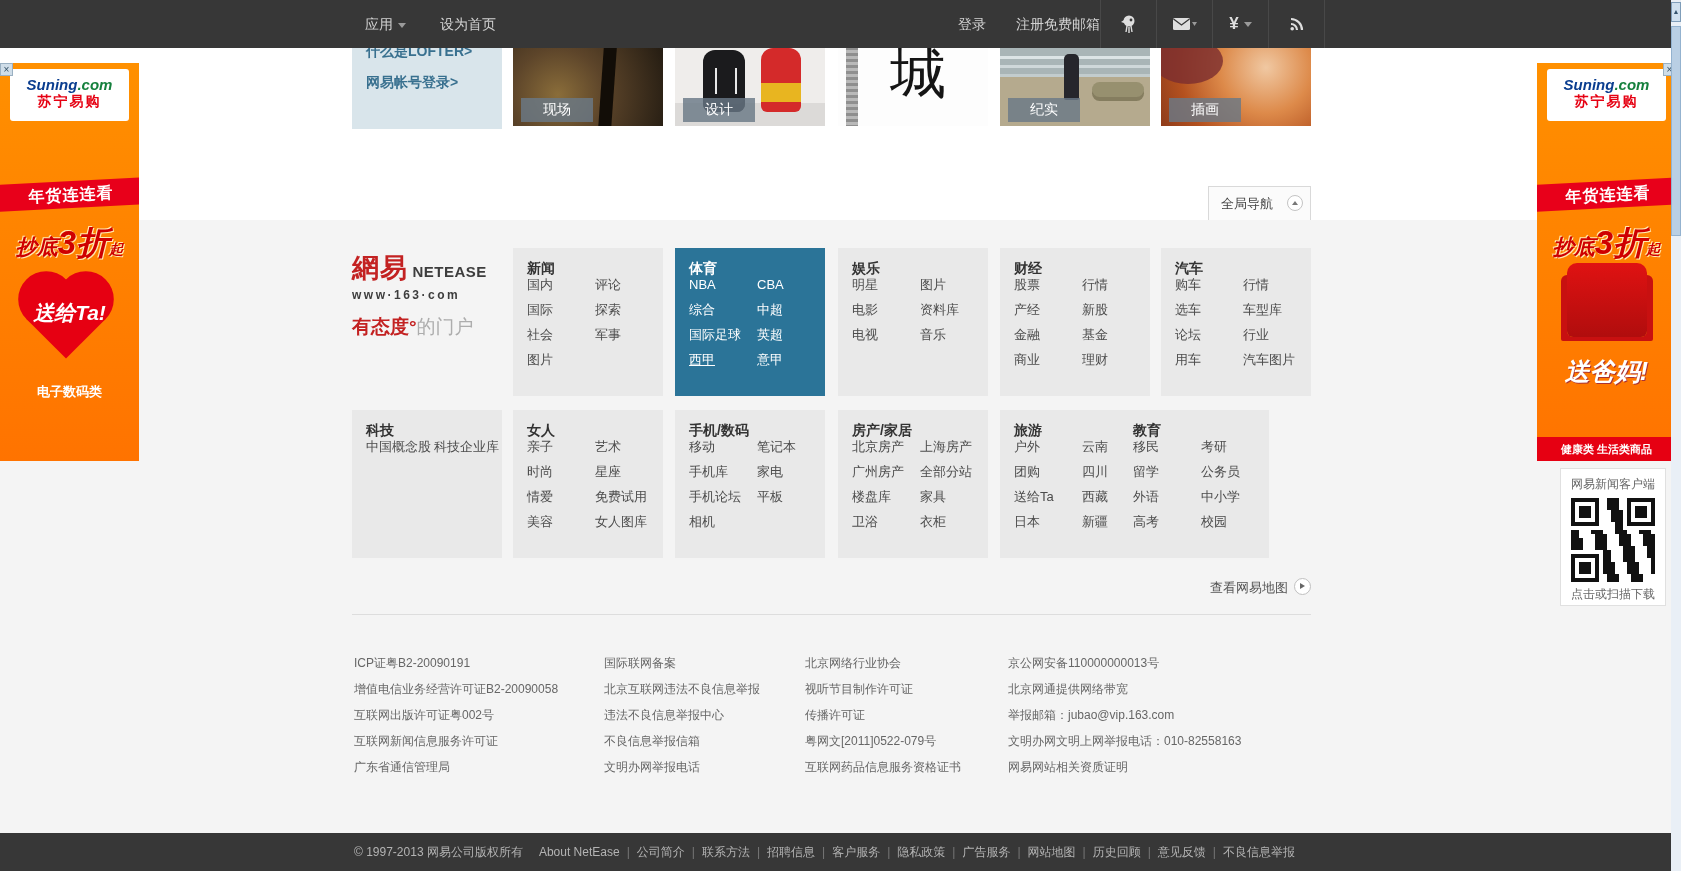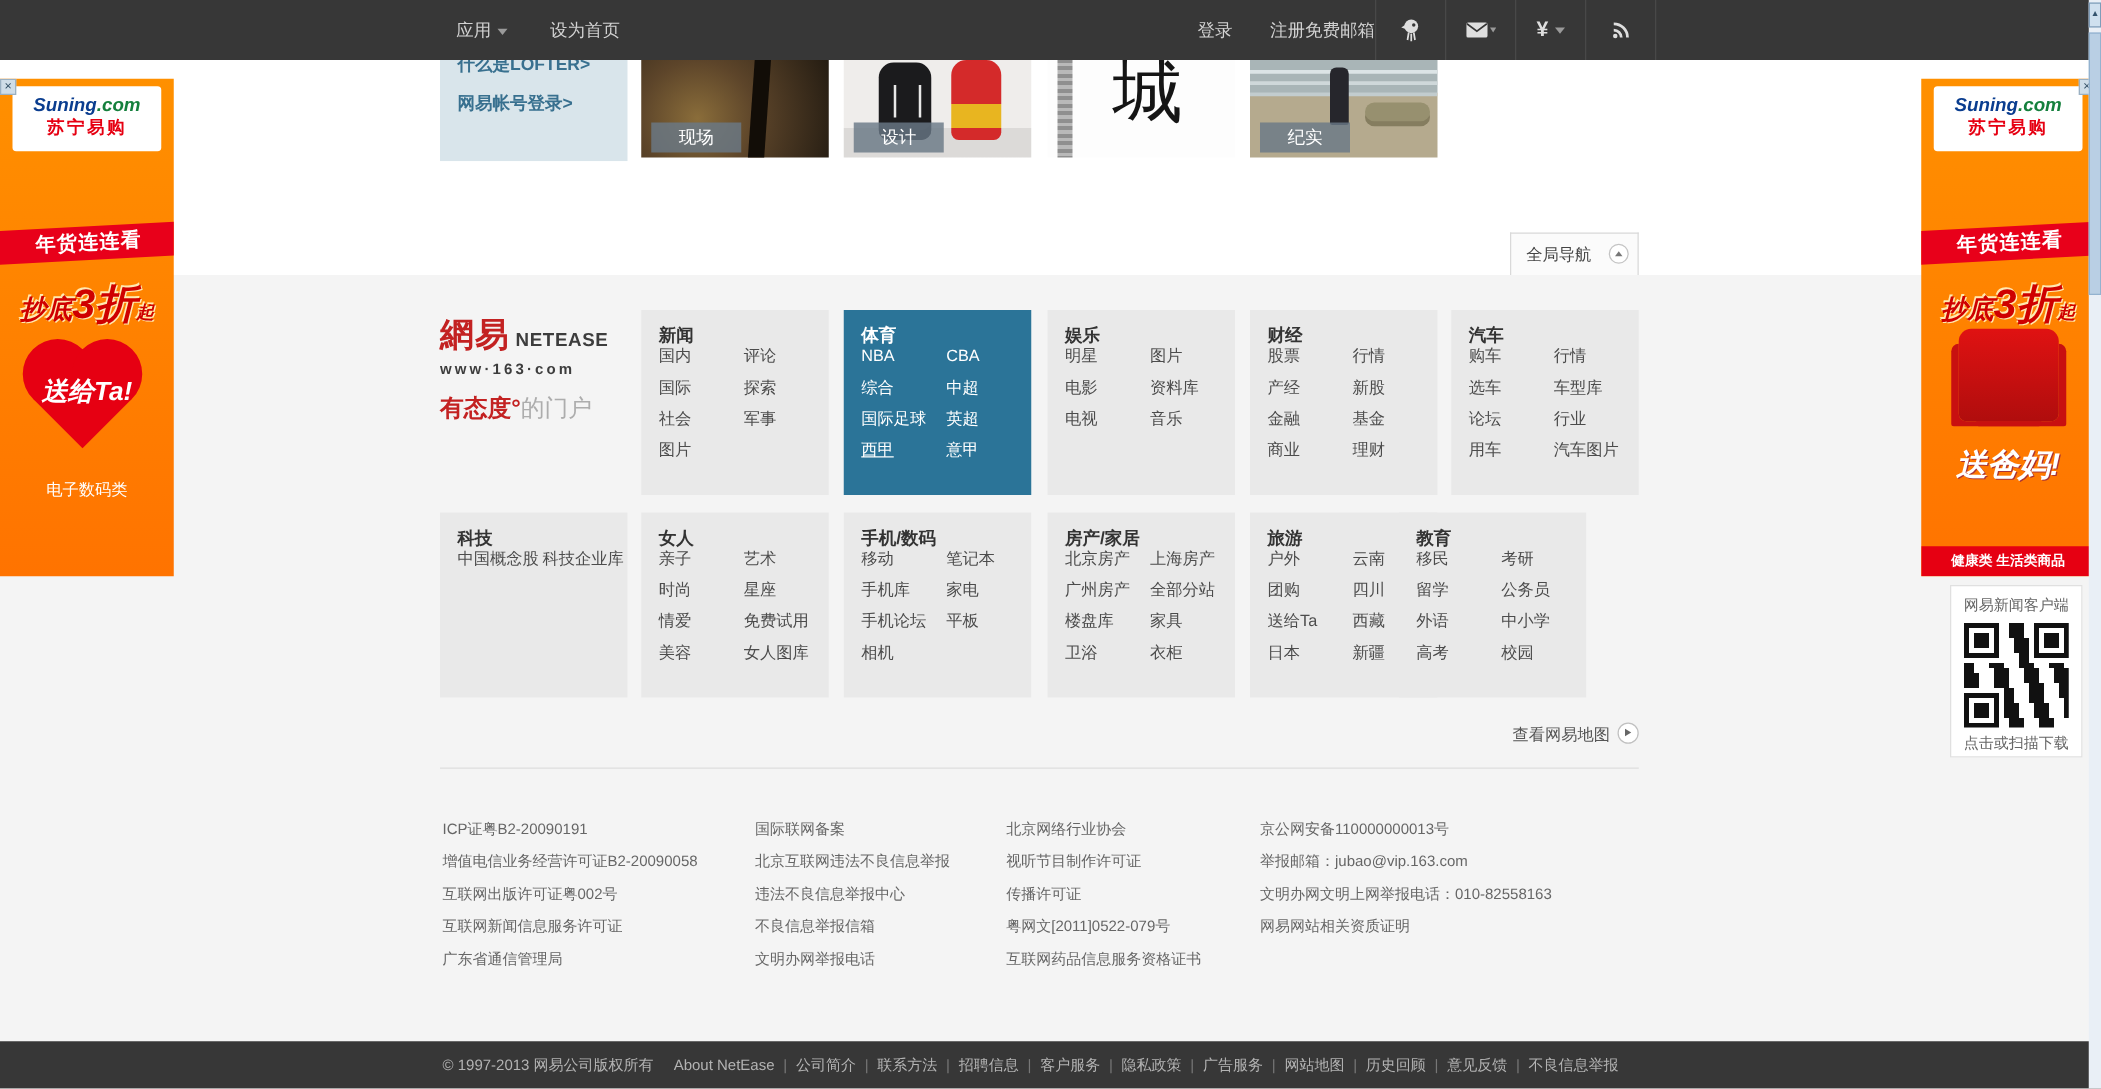--- a/index.html
+++ b/index.html
@@ -114,21 +114,21 @@
   .ad-banner{position:absolute;left:-4px;top:118px;width:150px;height:27px;background:#e8001a;transform:rotate(-3deg);
              color:#fff;font-size:16px;font-weight:bold;text-align:center;line-height:27px;letter-spacing:1px;}
   .ad-sale{position:absolute;left:0;top:158px;width:139px;text-align:center;font-style:italic;font-weight:bold;
            color:#cf0000;text-shadow:1px 1px 0 #ffe9b0, -1px -1px 0 #ffe9b0;}
   .ad-sale .s1{font-size:21px;} .ad-sale .s2{font-size:33px;} .ad-sale .s3{font-size:14px;}
   .heart{position:absolute;left:38px;top:228px;width:56px;height:56px;background:#e60012;transform:rotate(-45deg);}
   .heart:before{content:"";position:absolute;top:-28px;left:0;width:56px;height:56px;border-radius:50%;background:#e60012;}
   .heart:after{content:"";position:absolute;top:0;left:28px;width:56px;height:56px;border-radius:50%;background:#e60012;}
   .ad-gift{position:absolute;left:0;top:236px;width:139px;text-align:center;color:#fff;font-size:21px;
            font-weight:bold;font-style:italic;z-index:3;}
-  .ad-cat{position:absolute;left:0;top:320px;width:139px;text-align:center;color:#fff;font-size:13px;font-weight:normal;z-index:3;}
+  .ad-cat{position:absolute;left:0;top:320px;width:139px;text-align:center;color:#fff;font-size:13px;font-weight:bold;z-index:3;}
   .jacket{position:absolute;left:30px;top:200px;width:80px;height:74px;border-radius:10px 10px 6px 6px;
           background:linear-gradient(#e01212,#b00d0d);box-shadow:-10px 8px 0 -4px #c81010, 10px 8px 0 -4px #c81010;}
   .ad-right .ad-gift{top:292px;font-size:25px;text-shadow:1px 1px 0 #a33;}
   .ad-band{position:absolute;left:0;bottom:0;width:139px;height:24px;background:#e60012;color:#fff;
            font-size:11px;font-weight:bold;text-align:center;line-height:24px;}
 
   
   .qrpanel{position:absolute;left:1560px;top:468px;width:106px;height:138px;background:#fff;
            border:1px solid #e0e0e0;box-sizing:border-box;z-index:25;}
   .qr-title{margin-top:7px;text-align:center;font-size:12px;color:#666;}
@@ -158,20 +158,24 @@
     </div>
     <div class="tile t2">
       <div class="bldg"></div>
       <div class="glyph">城</div>
     </div>
     <div class="tile t3">
       <div class="rail"></div>
       <div class="person"></div>
       <div class="bench"></div>
       <span class="tilelabel">纪实</span>
+    </div>
+    <div class="tile t4">
+      <div class="blob"></div>
+      <span class="tilelabel">插画</span>
     </div>
   </div>
 
   <div class="topbar">
     <div class="tb-item" style="left:365px;"><span>应用</span><span class="tb-caret"></span></div>
     <div class="tb-item" style="left:440px;">设为首页</div>
     <div class="tb-item" style="left:958px;">登录</div>
     <div class="tb-item" style="left:1016px;">注册免费邮箱</div>
     <div class="tb-cells">
       <div class="tb-cell">
@@ -444,20 +448,21 @@
       </div>
       <div class="legalcol" style="left: 805px;">
         <div class="legal-row">北京网络行业协会</div>
         <div class="legal-row">视听节目制作许可证</div>
         <div class="legal-row">传播许可证</div>
         <div class="legal-row">粤网文[2011]0522-079号</div>
         <div class="legal-row">互联网药品信息服务资格证书</div>
       </div>
       <div class="legalcol" style="left: 1008px;">
         <div class="legal-row">京公网安备110000000013号</div>
+        <div class="legal-row">北京网通提供网络带宽</div>
         <div class="legal-row">举报邮箱：jubao@vip.163.com</div>
         <div class="legal-row">文明办网文明上网举报电话：010-82558163</div>
         <div class="legal-row">网易网站相关资质证明</div>
       </div>
     </div>
 
   <div class="bottombar">
     <div class="bb-inner" id="bbInner">
       <span class="bb-copy">© 1997-2013 网易公司版权所有</span>
     <span class="bb-link">About NetEase</span>

